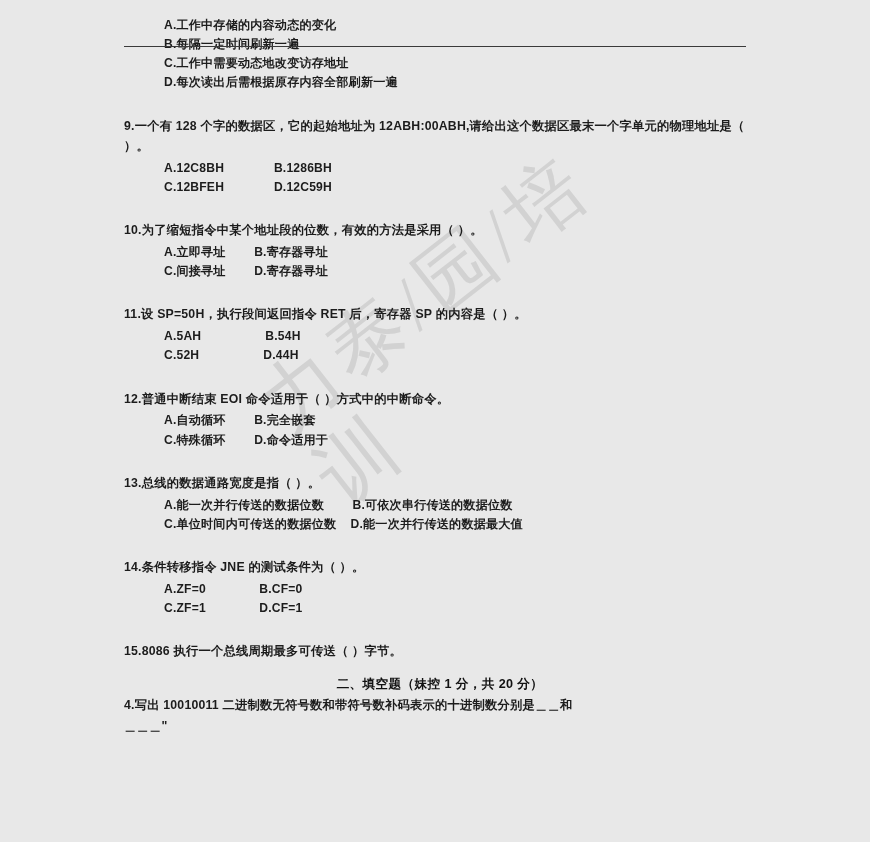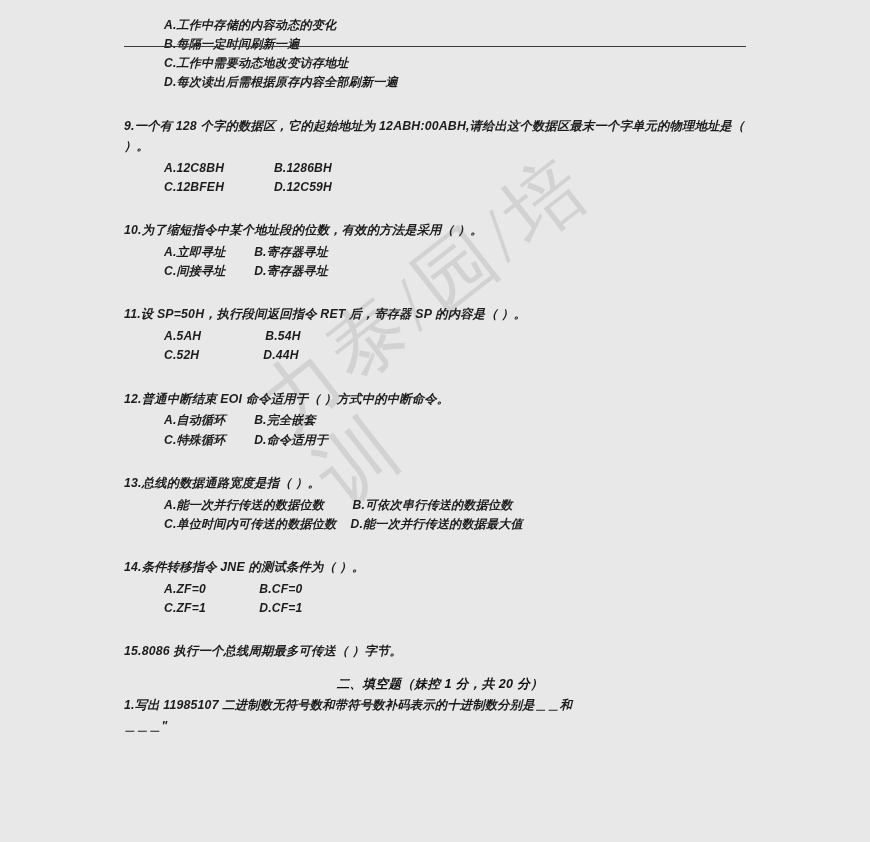--- a/index.html
+++ b/index.html
@@ -34,21 +34,20 @@
     pointer-events: none;
     user-select: none;
     line-height: 1.15;
     z-index: 0;
     white-space: pre-wrap;
   }
   .content {
     position: relative;
     z-index: 2;
     padding: 0 114px 0 124px;
-    font-style: italic;
   }
   .top-rule {
     position: absolute;
     left: 124px;
     top: 46px;
     width: 622px;
     height: 0;
     border-top: 1px solid #3a3a3a;
     z-index: 3;
   }
@@ -188,18 +187,18 @@
     <div class="spacer-b"></div>
 
     <div class="blk">
       <div class="q">15.8086 执行一个总线周期最多可传送（    ）字节。</div>
     </div>
 
     <div class="spacer-a"></div>
 
     <div class="blk">
       <div class="sec-head">二、填空题（妹控 1 分，共 20 分）</div>
-      <div class="fill-q">1.写出 11985107 二进制数无符号数和带符号数补码表示的十进制数分别是＿＿和</div>
+      <div class="fill-q">4.写出 10010011 二进制数无符号数和带符号数补码表示的十进制数分别是＿＿和</div>
       <div class="fill-tail">＿＿＿"</div>
     </div>
 
   </div>
 </div>
 
 </body></html>

